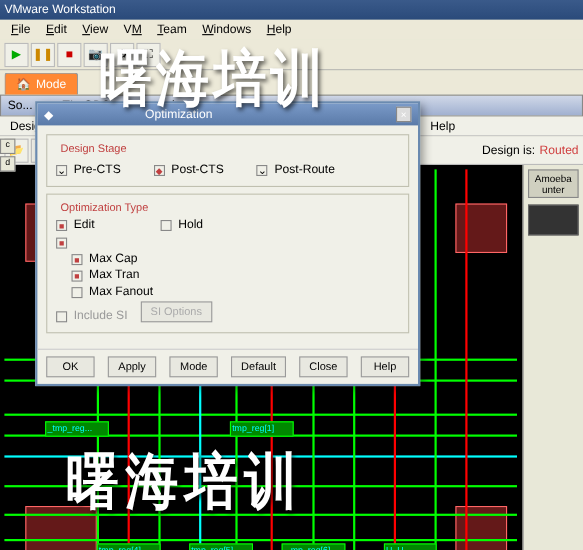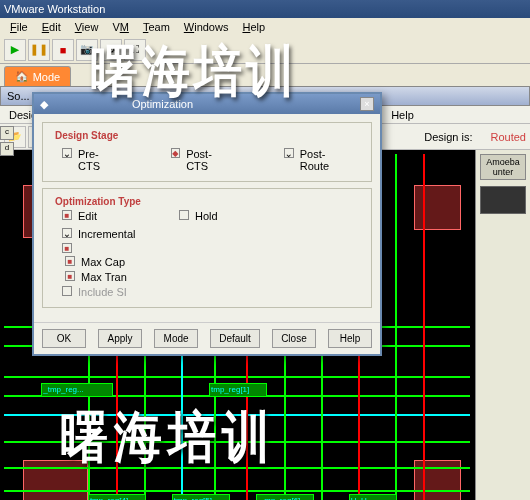--- a/index.html
+++ b/index.html
@@ -10,40 +10,40 @@
 .menubar span u{text-decoration:underline}
 .toolbar{background:#ece9d8;height:28px;display:flex;align-items:center;padding:2px 4px;gap:2px;border-bottom:1px solid #aaa}
 .tb-btn{width:22px;height:22px;border:1px solid #bbb;background:#f0f0e8;display:flex;align-items:center;justify-content:center;font-size:11px}
 .tabs{background:#ece9d8;height:22px;display:flex;align-items:flex-end;padding:0 4px;gap:2px}
 .tab{padding:3px 10px;background:#f5f0d8;border:1px solid #999;border-bottom:none;border-radius:3px 3px 0 0;font-size:10px;display:flex;align-items:center;gap:4px}
 .tab.active{background:#ff8833;color:#fff}
 .app-titlebar{background:linear-gradient(#d0d8e8,#a0b0d0);height:20px;display:flex;align-items:center;padding:0 6px;font-size:10px;border:1px solid #888}
 .app-menubar{background:#f0f0e8;height:18px;display:flex;align-items:center;padding:0 4px;gap:2px;font-size:10px;border-bottom:1px solid #bbb}
 .app-menubar span{padding:2px 5px}
 .app-toolbar{background:#f0f0e8;height:26px;display:flex;align-items:center;padding:2px 4px;gap:2px;border-bottom:1px solid #bbb}
-.status-right{margin-left:auto;display:flex;align-items:center;gap:18px;font-size:10px}
+.status-right{margin-left:auto;display:flex;align-items:center;gap:4px;font-size:10px}
 .routed{color:#d04040}
 .canvas-area{position:relative;background:#000;height:390px;overflow:hidden}
 .sidepanel{position:absolute;right:0;top:0;width:55px;background:#e8e8d8;height:100%;border-left:1px solid #888;padding:4px;font-size:9px}
 .sidepanel-tab{background:#d0d0c0;border:1px solid #888;padding:2px;text-align:center;font-size:9px}
 .chip{position:absolute;left:4px;top:4px;right:60px;bottom:4px}
 .wire-v{position:absolute;width:2px;background:#0f0;top:0;bottom:0}
 .wire-h{position:absolute;height:2px;background:#0f0;left:0;right:0}
 .wire-r{background:#f00}
 .wire-c{background:#0ff}
 .block{position:absolute;background:rgba(200,50,50,0.5);border:1px solid #ff6666}
 .cell{position:absolute;background:#008800;border:1px solid #00ff00;font-size:8px;color:#0ff;padding:1px;overflow:hidden}
 .dialog{position:absolute;left:32px;top:92px;width:350px;background:#f0f0e8;border:2px solid #6a8ab0;box-shadow:3px 3px 8px rgba(0,0,0,0.4);z-index:100}
 .dlg-title{background:linear-gradient(#7a9ac8,#5a7aa8);color:#fff;padding:3px 6px;display:flex;align-items:center;font-size:11px}
 .dlg-close{margin-left:auto;width:14px;height:14px;background:#ddd;border:1px solid #888;display:flex;align-items:center;justify-content:center;font-size:9px}
 .dlg-body{padding:8px}
 .fieldset{border:1px solid #c0c0b0;padding:6px 8px;margin-bottom:6px}
-.fieldset-label{color:#c04040;font-weight:bold;font-size:10px;margin-top:-12px;background:#f0f0e8;display:inline-block;padding:0 4px}
+.fieldset-label{color:#c04040;font-weight:normal;font-size:10px;margin-top:-12px;background:#f0f0e8;display:inline-block;padding:0 4px}
 .radio-row{display:flex;gap:30px;margin-top:4px}
-.opt-row{display:flex;align-items:flex-start;gap:6px;margin:3px 11px;font-size:10px}
+.opt-row{display:flex;align-items:flex-end;gap:6px;margin:3px 0;font-size:10px}
 .chk{width:10px;height:10px;border:1px solid #888;display:inline-flex;align-items:center;justify-content:center;font-size:8px}
 .chk.red{color:#c04040}
 .chk.down::after{content:"⌄";font-size:10px}
 .dlg-btns{display:flex;gap:6px;padding:6px 8px;border-top:1px solid #ccc;justify-content:space-between}
 .btn{padding:3px 8px;border:1px solid #999;background:#e8e8e0;font-size:10px;min-width:44px;text-align:center}
 .watermark{position:absolute;color:#fff;font-size:48px;font-family:"Brush Script MT",cursive;font-weight:bold;pointer-events:none;z-index:200;text-shadow:2px 2px 4px rgba(0,0,0,0.6);transform:scaleY(1.15)}
 .wm1{top:40px;left:90px;letter-spacing:4px}
 .wm2{bottom:30px;left:60px;letter-spacing:6px}
 .side-icons{position:absolute;left:0;top:126px;width:16px;display:flex;flex-direction:column;gap:2px;z-index:50}
 .side-icons div{width:14px;height:14px;background:#e8e8d8;border:1px solid #888;font-size:8px;text-align:center}
@@ -134,21 +134,21 @@
     <div class="wire-v" style="left:30%"></div>
     <div class="wire-v wire-c" style="left:38%"></div>
     <div class="wire-v" style="left:45%"></div>
     <div class="wire-v wire-r" style="left:52%"></div>
     <div class="wire-v" style="left:60%"></div>
     <div class="wire-v" style="left:68%"></div>
     <div class="wire-v wire-r" style="left:76%"></div>
     <div class="wire-v" style="left:84%"></div>
     <div class="wire-v wire-r" style="left:90%"></div>
     <div class="cell" style="left:22%;top:47%;width:60px;height:14px">tmp_reg[0]</div>
-    <div class="cell" style="left:8%;top:60%;width:72px;height:14px">_tmp_reg...</div>
+    <div class="cell" style="left:8%;top:60%;width:58px;height:14px">_tmp_reg...</div>
     <div class="cell" style="left:44%;top:60%;width:58px;height:14px">tmp_reg[1]</div>
     <div class="cell" style="left:18%;top:89%;width:58px;height:12px">tmp_reg[4]</div>
     <div class="cell" style="left:36%;top:89%;width:58px;height:12px">tmp_reg[5]</div>
     <div class="cell" style="left:54%;top:89%;width:58px;height:12px">...mp_reg[6]</div>
     <div class="cell" style="left:74%;top:89%;width:48px;height:12px">U..U...</div>
   </div>
 </div>
 
 <div class="dialog">
   <div class="dlg-title">
@@ -180,37 +180,38 @@
         <div class="opt-row">
             <span class="chk red">■</span>
             <span>Edit</span>
           </div>
         <div class="opt-row">
             <span class="chk"></span>
             <span>Hold</span>
           </div>
       </div>
       <div class="opt-row">
-          <span class="chk down"></span>
-          <span>Incremental</span>
-        </div>
-      <div class="opt-row">
           <span class="chk red">■</span>
         </div>
       <div class="opt-row" style="margin-left:14px">
           <span class="chk red">■</span>
           <span>Max Cap</span>
         </div>
       <div class="opt-row" style="margin-left:14px">
           <span class="chk red">■</span>
           <span>Max Tran</span>
         </div>
+      <div class="opt-row" style="margin-left:14px">
+          <span class="chk"></span>
+          <span>Max Fanout</span>
+        </div>
       <div class="opt-row" style="color:#999">
         <span class="chk"></span>
         <span>Include SI</span>
+        <span class="btn" style="color:#aaa;margin-left:6px">SI Options</span>
       </div>
     </div>
   </div>
   <div class="dlg-btns">
     <div class="btn">OK</div>
     <div class="btn">Apply</div>
     <div class="btn">Mode</div>
     <div class="btn">Default</div>
     <div class="btn">Close</div>
     <div class="btn">Help</div>

